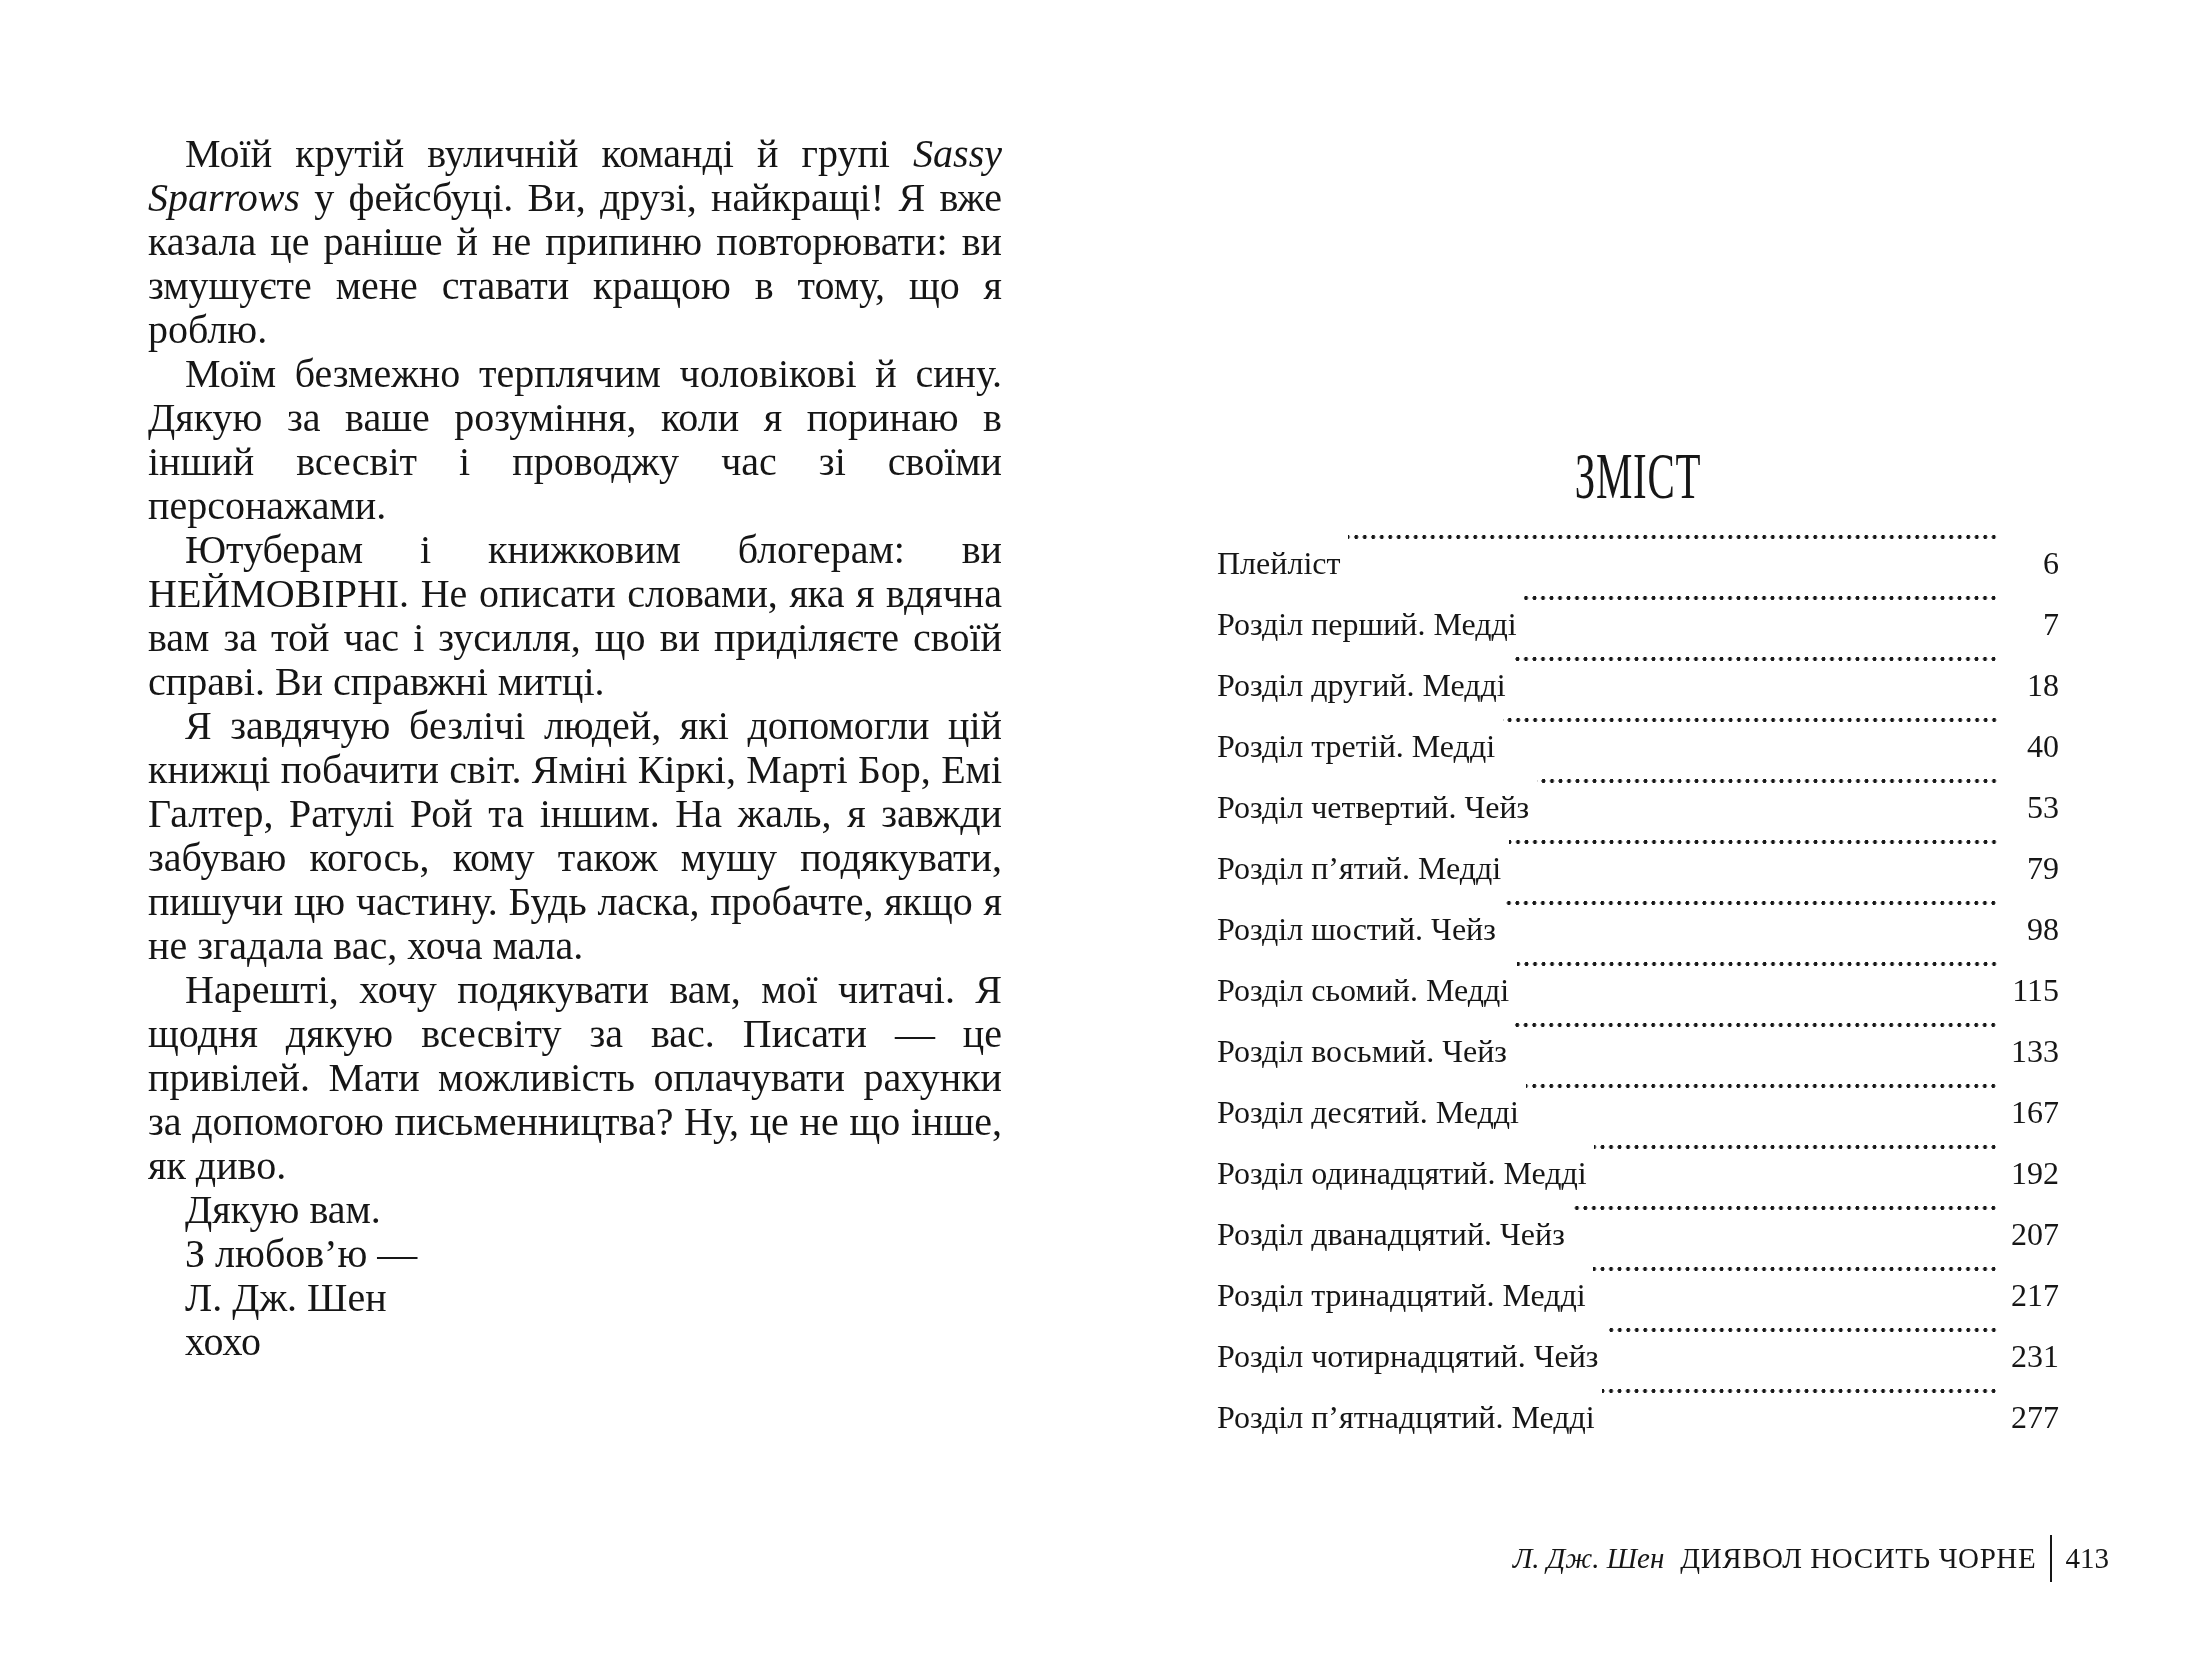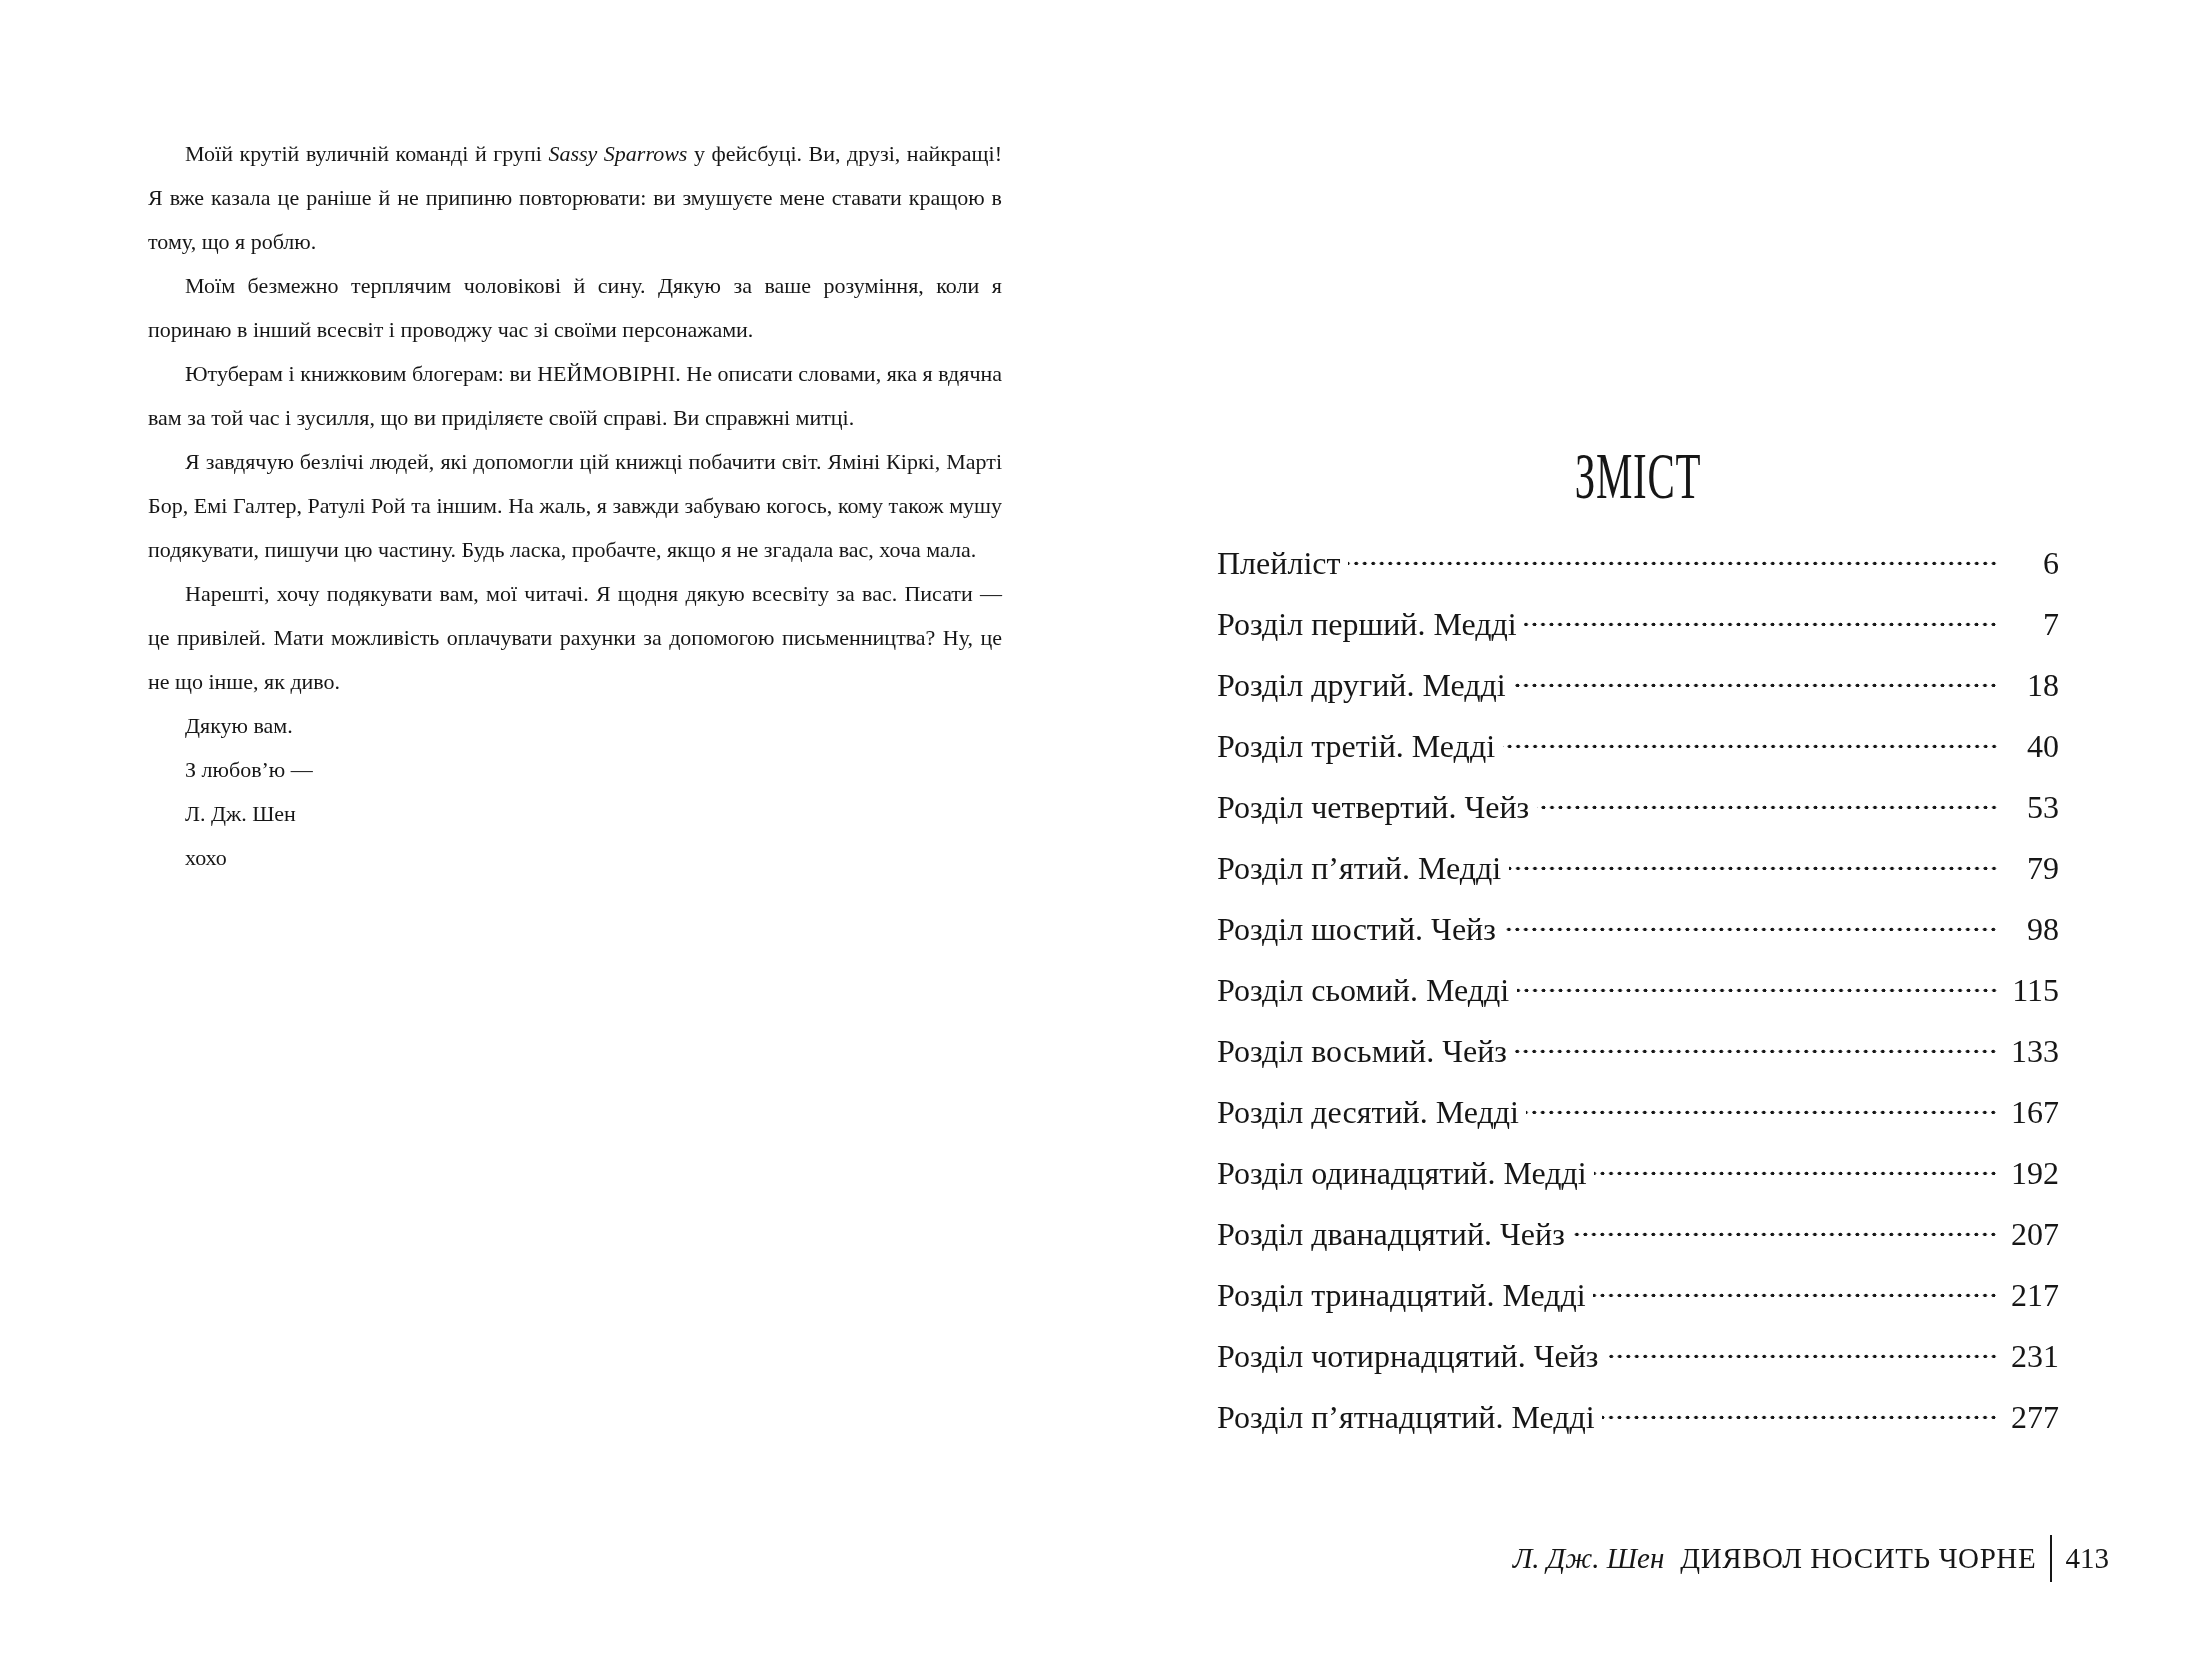--- a/index.html
+++ b/index.html
@@ -19,21 +19,21 @@
 
   
   .page-left {
     position: absolute;
     left: 148px;
     top: 132px;
     width: 854px;
   }
   .para {
     margin: 0;
-    font-size: 22px;
+    font-size: 40px;
     line-height: 44px;
     text-align: justify;
   }
   .para.indent { text-indent: 37px; }
   .para.no-justify { text-align: left; }
   .para .it { font-style: italic; }
 
   
   .page-right {
     position: absolute;
@@ -58,21 +58,21 @@
     white-space: nowrap;
   }
   .toc-list {
     position: absolute;
     top: 533px;
     left: 0;
     width: 100%;
   }
   .toc-row {
     display: flex;
-    align-items: center;
+    align-items: flex-start;
     height: 61px;
     line-height: 61px;
     font-size: 32px;
     overflow: hidden;
   }
   .toc-label { white-space: nowrap; }
   .toc-leader {
     flex: 1 1 auto;
     height: 7.5px;
     margin: 0 5px 0 7.5px;

